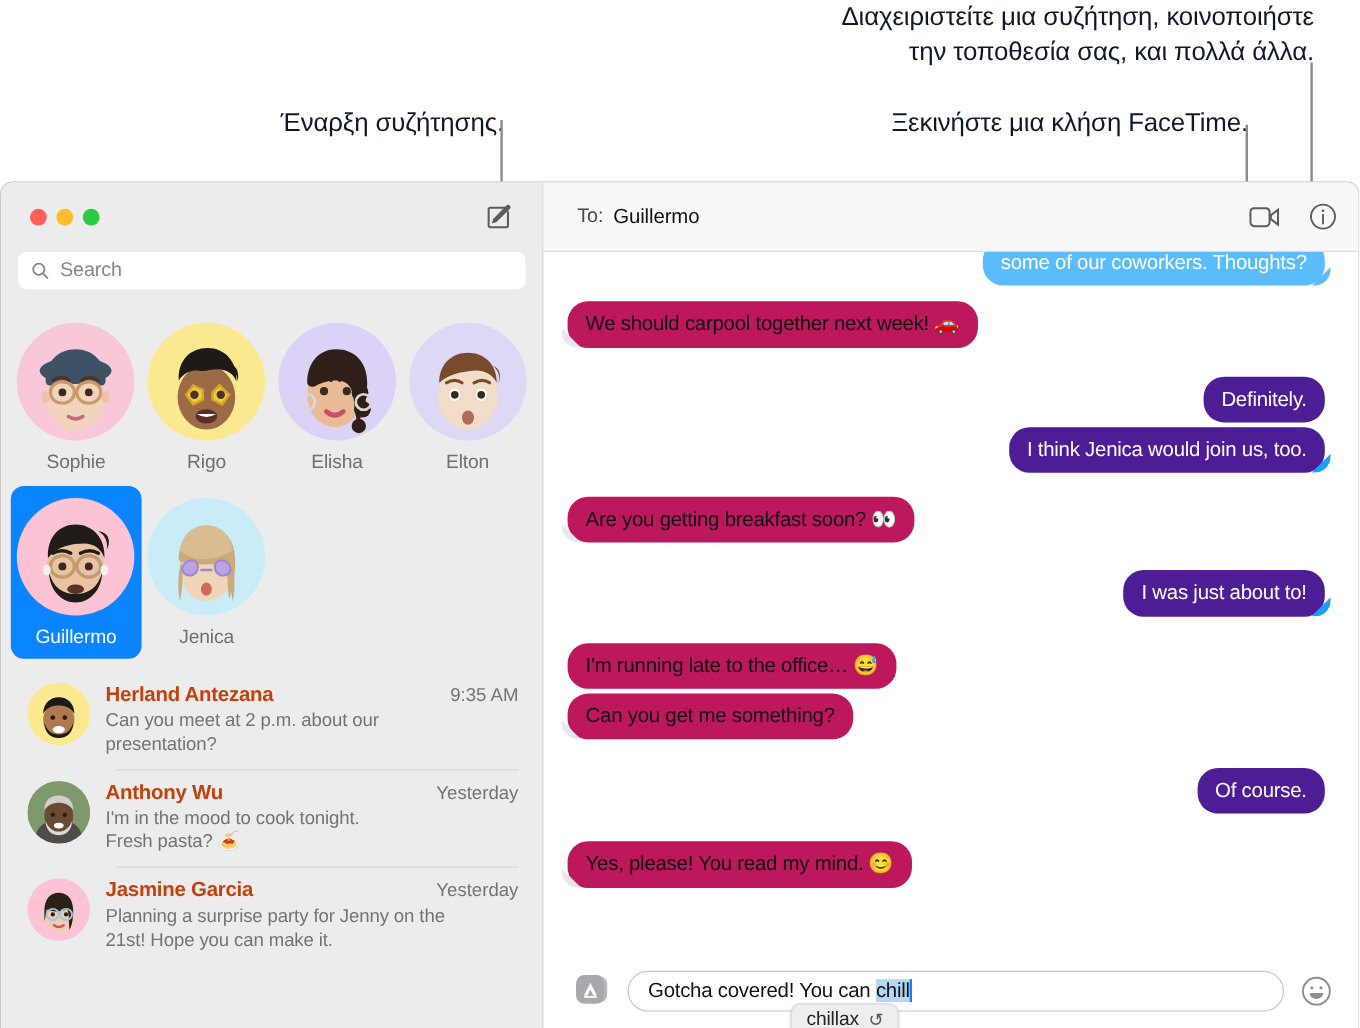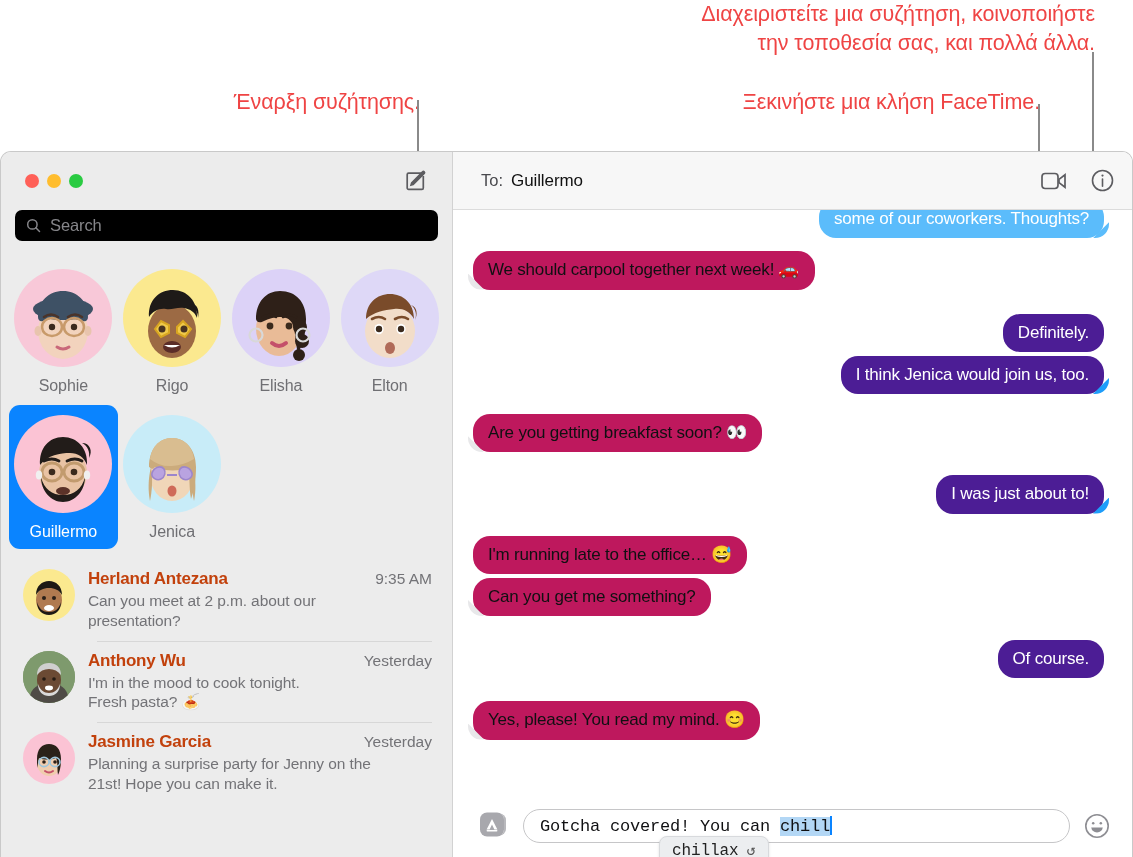--- a/index.html
+++ b/index.html
@@ -7,21 +7,21 @@
     width: 1133px; height: 857px;
     background: #ffffff;
     font-family: "Liberation Sans", sans-serif;
     overflow: hidden;
   }
   #root { position: relative; width: 1133px; height: 857px; }
 
   
   .callout {
     position: absolute;
-    color: #ef4444;
+    color: #0f172a;
     font-size: 21.5px;
     line-height: 1.35;
     letter-spacing: -0.1px;
     white-space: pre-line;
   }
   #callout-compose { left: 120px; top: 88px; width: 300px; text-align: right; }
   #callout-facetime { left: 590px; top: 88px; width: 450px; text-align: right; }
   #callout-manage { left: 500px; top: 0px; width: 595px; text-align: right; }
 
   .leader {
@@ -75,21 +75,21 @@
     right: 22px; top: 50%;
     transform: translateY(-50%);
     width: 28px; height: 28px;
     display: flex; align-items: center; justify-content: center;
     cursor: pointer;
   }
 
   #search-wrap { padding: 0 14px 12px 14px; }
   #search-field {
     height: 31px;
-    background: #000000;
+    background: #ffffff;
     border-radius: 7px;
     display: flex;
     align-items: center;
     gap: 9px;
     padding: 0 11px;
   }
   #search-placeholder {
     color: #86868a;
     font-size: 16.5px;
     letter-spacing: -0.1px;
@@ -250,21 +250,20 @@
   .bubble.out.faded.tail::after { background: #5bbcfb; }
 
   
   #composer {
     flex: 0 0 auto;
     display: flex;
     align-items: center;
     gap: 14px;
     padding: 10px 22px 14px 22px;
     position: relative;
-    font-family: Liberation Mono, monospace;
   }
   #input-box {
     flex: 1;
     height: 34px;
     border: 1px solid #c6c6c8;
     border-radius: 17px;
     display: flex;
     align-items: center;
     padding: 0 16px;
     background: #fff;

